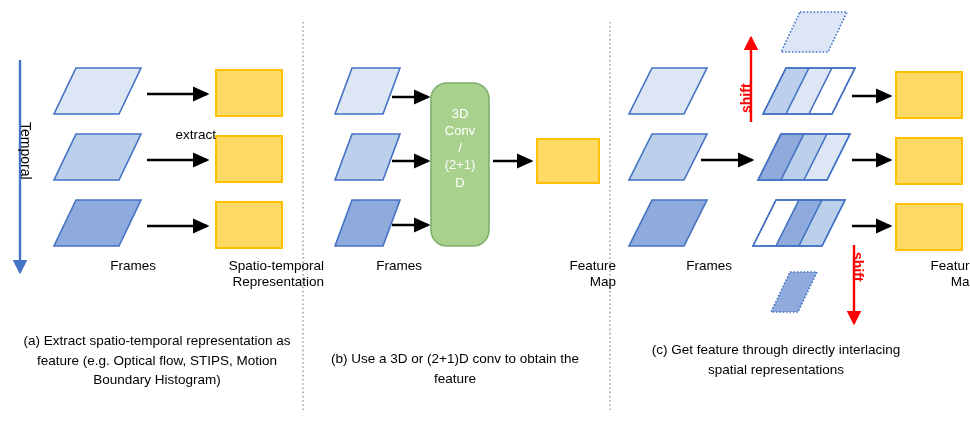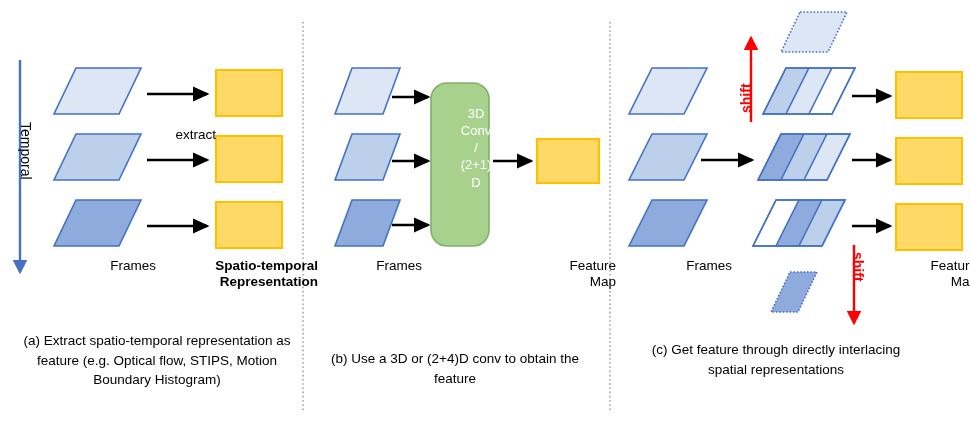--- a/index.html
+++ b/index.html
@@ -125,37 +125,37 @@
     <line x1="854" y1="245" x2="854" y2="323" stroke="#FF0000" stroke-width="2.4" marker-end="url(#ahr)"></line>
 
     <rect x="896" y="72" width="66" height="46" fill="#FFD966" stroke="#FFC000" stroke-width="2"></rect>
     <rect x="896" y="138" width="66" height="46" fill="#FFD966" stroke="#FFC000" stroke-width="2"></rect>
     <rect x="896" y="204" width="66" height="46" fill="#FFD966" stroke="#FFC000" stroke-width="2"></rect>
   </svg>
 
   <div class="vtext down" style="left:34px;top:122px;">Temporal</div>
 
   <div class="lbl lbl-name" style="left:46px;top:258px;width:110px;">Frames</div>
-  <div class="lbl lbl-name" style="left:182px;top:258px;width:136px;font-weight:bold;">Spatio-temporal
+  <div class="lbl lbl-name" style="left:188px;top:258px;width:136px;">Spatio-temporal
 Representation</div>
   <div class="lbl lbl-name" style="left:140px;top:127px;width:76px;">extract</div>
   <div class="cap" style="left:22px;top:331px;width:270px;">(a) Extract spatio-temporal
 representation as feature
 (e.g.  Optical flow, STIPS,
 Motion Boundary Histogram)</div>
 
-  <div class="conv-text" style="left:431px;top:105px;width:58px;margin-left:16px;">3D
+  <div class="conv-text" style="left:431px;top:105px;width:58px;">3D
 Conv
 /
 (2+1)
 D</div>
   <div class="lbl lbl-name" style="left:312px;top:258px;width:110px;">Frames</div>
   <div class="lbl lbl-name" style="left:520px;top:258px;width:96px;">Feature
 Map</div>
-  <div class="cap" style="left:325px;top:349px;width:260px;">(b) Use a 3D or (2+4)D
+  <div class="cap" style="left:325px;top:349px;width:260px;">(b) Use a 3D or (2+1)D
 conv to obtain the feature</div>
 
   <div class="vtext up shift" style="left:738px;top:113px;">shift</div>
   <div class="vtext down shift" style="left:866px;top:252px;">shift</div>
   <div class="lbl lbl-name" style="left:622px;top:258px;width:110px;">Frames</div>
   <div class="lbl lbl-name" style="left:881px;top:258px;width:96px;">Feature
 Map</div>
   <div class="cap" style="left:636px;top:340px;width:280px;">(c) Get feature through
 directly interlacing spatial
 representations</div>

